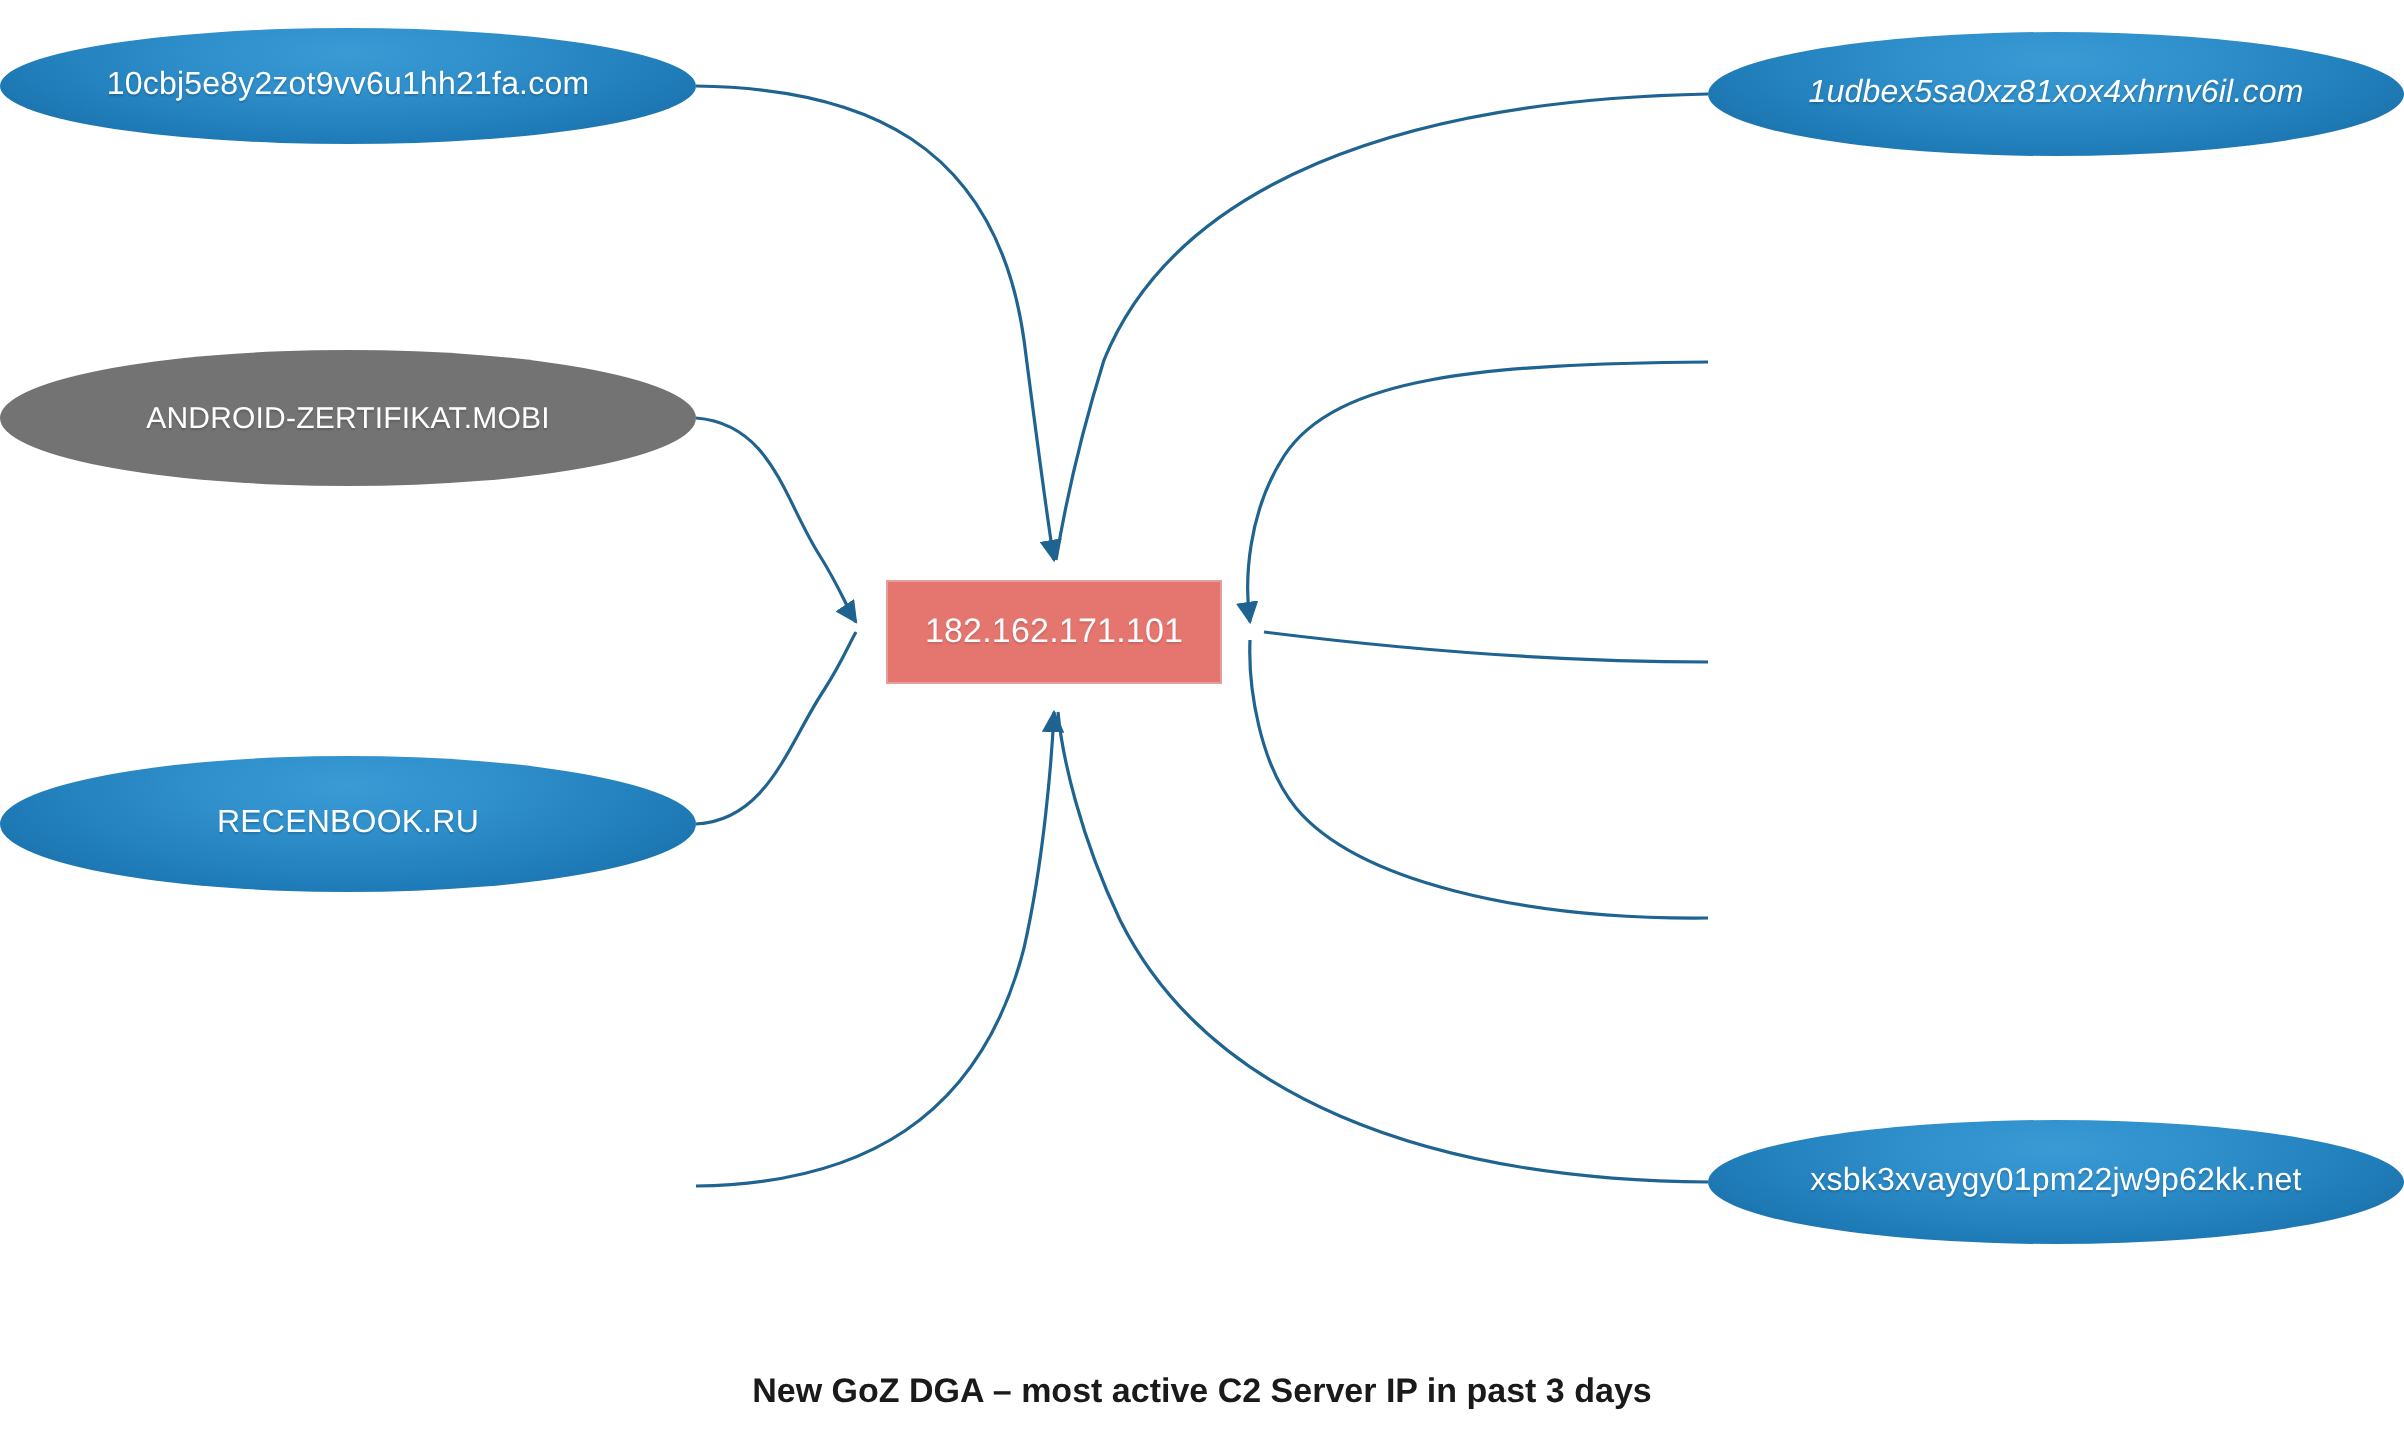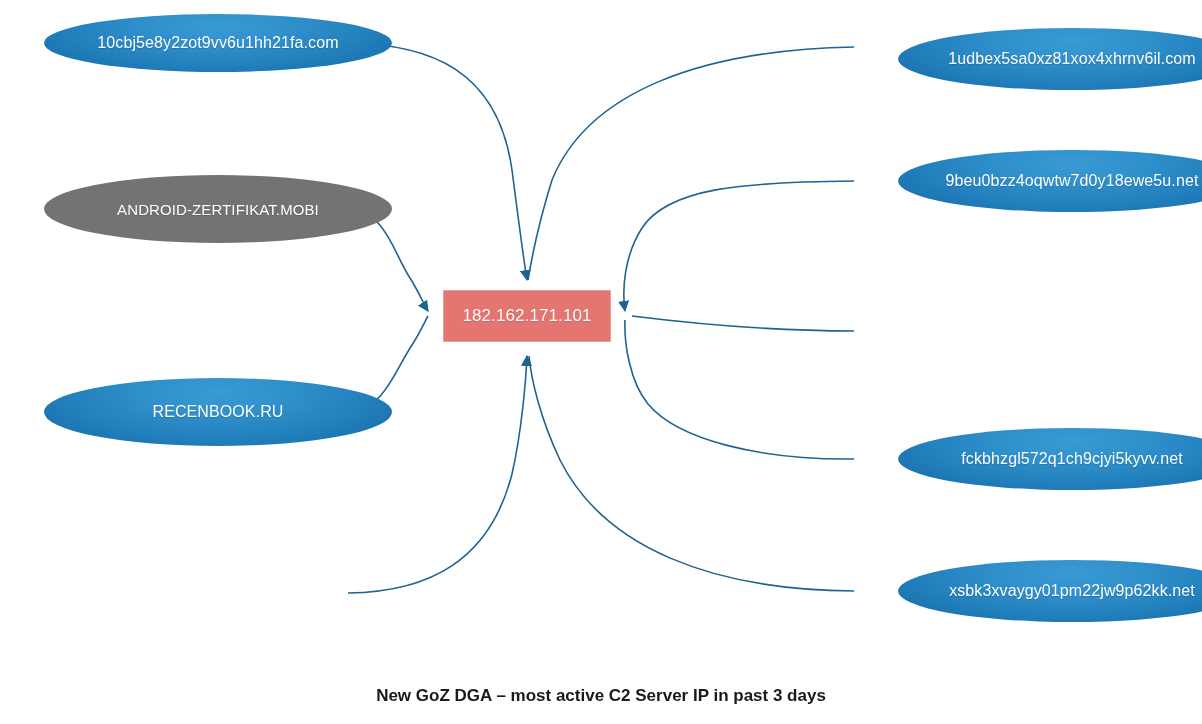--- a/index.html
+++ b/index.html
@@ -23,21 +23,20 @@
     height: 724px;
   }
   .node {
     position: absolute;
     display: flex;
     align-items: center;
     justify-content: center;
     text-align: center;
     color: #ffffff;
     box-sizing: border-box;
-    margin-left: 44px;
   }
   .node-ellipse {
     border-radius: 50%;
   }
   .node-ellipse.blue {
     background: radial-gradient(ellipse at 50% 22%, #3a9ad4 0%, #2f8fcb 32%, #1f7cb8 68%, #17689f 100%);
   }
   .node-ellipse.red {
     background: #737373;
   }
@@ -113,32 +112,26 @@
 
   <div class="node node-ellipse red" style="left:0px; top:175px; width:348px; height:68px;">
     <span class="node-label">ANDROID-ZERTIFIKAT.MOBI</span>
   </div>
 
   <div class="node node-ellipse blue" style="left:0px; top:378px; width:348px; height:68px;">
     <span class="node-label">RECENBOOK.RU</span>
   </div>
 
 
-  <div class="node node-ellipse blue" style="left:854px; top:28px; width:348px; height:62px;">
+  <div class="node node-ellipse blue" style="left:854px; top:16px; width:348px; height:62px;font-style:italic;">
     <span class="node-label">1udbex5sa0xz81xox4xhrnv6il.com</span>
   </div>
 
-  <div class="node node-ellipse blue" style="left:854px; top:150px; width:348px; height:62px;">
-    <span class="node-label">9beu0bzz4oqwtw7d0y18ewe5u.net</span>
-  </div>
 
 
-  <div class="node node-ellipse blue" style="left:854px; top:428px; width:348px; height:62px;">
-    <span class="node-label">fckbhzgl572q1ch9cjyi5kyvv.net</span>
-  </div>
 
   <div class="node node-ellipse blue" style="left:854px; top:560px; width:348px; height:62px;align-items:center;">
     <span class="node-label">xsbk3xvaygy01pm22jw9p62kk.net</span>
   </div>
 
   <div class="center-box" style="left:443px; top:290px; width:168px; height:52px;">
     <span class="node-label">182.162.171.101</span>
   </div>
 
   <div id="title" style="top:686px;">New GoZ DGA – most active C2 Server IP in past 3 days</div>

